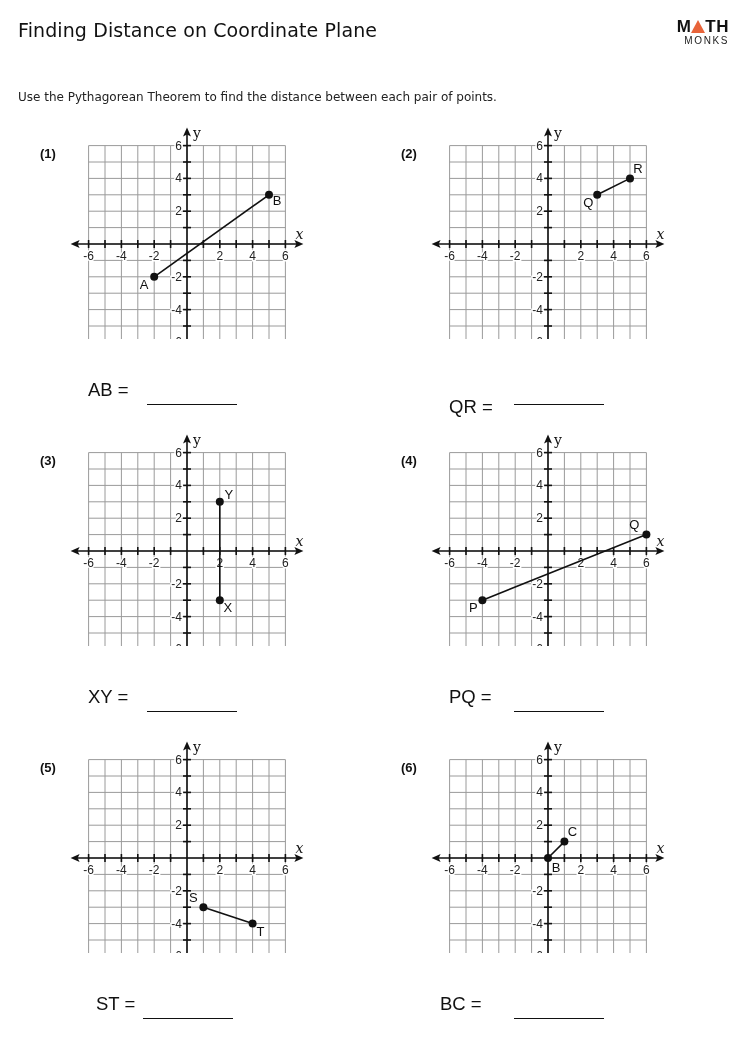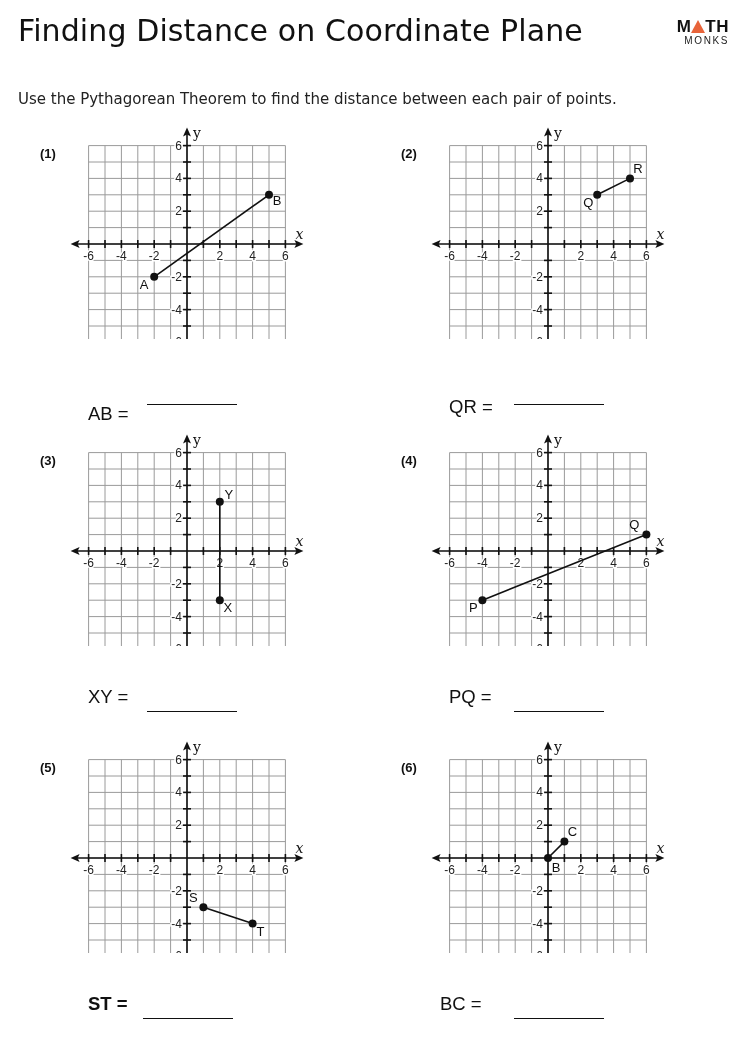--- a/index.html
+++ b/index.html
@@ -1,20 +1,20 @@
 <!DOCTYPE html>
 <html><head>
 <meta charset="utf-8">
 <style>
   html, body { margin: 0; padding: 0; background: #ffffff; }
   body { width: 742px; height: 1050px; position: relative; overflow: hidden;
          font-family: "DejaVu Sans", sans-serif; color: #111; }
-  .title { position: absolute; left: 18px; top: 14px; font-size: 30px; line-height: 33px;
+  .title { position: absolute; left: 18px; top: 14px; font-size: 19px; line-height: 33px;
            font-weight: normal; letter-spacing: 0.1px; color: #111; margin: 0; }
-  .instructions { position: absolute; left: 18px; top: 90px; font-size: 15px; color: #222; margin: 0; }
+  .instructions { position: absolute; left: 18px; top: 90px; font-size: 12px; color: #222; margin: 0; }
   .logo { position: absolute; left: 667px; top: 18px; width: 62px; text-align: right; }
   .logo-main { font-family: Liberation Sans, sans-serif; font-weight: bold; font-size: 17px;
                letter-spacing: 0.5px; color: #111; display: block; line-height: 18px; }
   .logo-main .tri { display: inline-block; width: 0; height: 0; border-left: 7px solid transparent;
                border-right: 7px solid transparent; border-bottom: 13px solid #e8643a; vertical-align: -1px; }
   .logo-sub { font-family: "Liberation Sans", sans-serif; font-size: 10px; letter-spacing: 1.6px;
               color: #222; display: block; line-height: 10px; }
   .problem { position: absolute; width: 330px; height: 300px; }
   .num { position: absolute; left: 0; top: 0; font-family: "Liberation Sans", sans-serif;
          font-size: 13px; font-weight: bold; color: #111; }
@@ -118,21 +118,21 @@
         </g>
         <text x="255.39999999999998" y="93" font-family="DejaVu Serif, serif" font-style="italic" font-size="14" fill="#111">x</text>
         <text x="153" y="-8.399999999999991" font-family="DejaVu Serif, serif" font-size="14" fill="#111">y</text>
         <line x1="114.2" y1="130.8" x2="229" y2="48.800000000000004" stroke="#111" stroke-width="1.6"></line>
         <circle cx="114.2" cy="130.8" r="4" fill="#111"></circle>
         <text x="104.2" y="142.8" text-anchor="middle" font-family="Liberation Sans, sans-serif" font-size="13" fill="#111">A</text>
         <circle cx="229" cy="48.800000000000004" r="4" fill="#111"></circle>
         <text x="237" y="58.800000000000004" text-anchor="middle" font-family="Liberation Sans, sans-serif" font-size="13" fill="#111">B</text>
       </g>
     </svg>
-    <span class="answer" style="left: 48px; top: 233px; margin-top: 24px;">AB =</span>
+    <span class="answer" style="left: 48px; top: 233px;">AB =</span>
     <div class="answer-line" style="left: 107px; top: 258px;"></div>
   </div>
 <div class="problem" style="left:401px; top:146px;">
     <span class="num">(2)</span>
     <svg width="330" height="215" class="graph" style="top: -22px;">
       <g transform="translate(0,22)">
         <g stroke="#9a9a9a" stroke-width="1">
           <line x1="48.60000000000001" y1="-0.3999999999999915" x2="48.60000000000001" y2="196.39999999999998"></line>
           <line x1="48.60000000000001" y1="196.39999999999998" x2="245.39999999999998" y2="196.39999999999998"></line>
           <line x1="65" y1="-0.3999999999999915" x2="65" y2="196.39999999999998"></line>
@@ -486,21 +486,21 @@
         </g>
         <text x="255.39999999999998" y="93" font-family="DejaVu Serif, serif" font-style="italic" font-size="14" fill="#111">x</text>
         <text x="153" y="-8.399999999999991" font-family="DejaVu Serif, serif" font-size="14" fill="#111">y</text>
         <line x1="163.4" y1="147.2" x2="212.6" y2="163.6" stroke="#111" stroke-width="1.6"></line>
         <circle cx="163.4" cy="147.2" r="4" fill="#111"></circle>
         <text x="153.4" y="142.2" text-anchor="middle" font-family="Liberation Sans, sans-serif" font-size="13" fill="#111">S</text>
         <circle cx="212.6" cy="163.6" r="4" fill="#111"></circle>
         <text x="220.6" y="175.6" text-anchor="middle" font-family="Liberation Sans, sans-serif" font-size="13" fill="#111">T</text>
       </g>
     </svg>
-    <span class="answer" style="left: 48px; top: 233px; font-weight: bold;">ST =</span>
+    <span class="answer" style="left: 56px; top: 233px;">ST =</span>
     <div class="answer-line" style="left: 103px; top: 258px;"></div>
   </div>
 <div class="problem" style="left:401px; top:760px;">
     <span class="num">(6)</span>
     <svg width="330" height="215" class="graph" style="top: -22px;">
       <g transform="translate(0,22)">
         <g stroke="#9a9a9a" stroke-width="1">
           <line x1="48.60000000000001" y1="-0.3999999999999915" x2="48.60000000000001" y2="196.39999999999998"></line>
           <line x1="48.60000000000001" y1="196.39999999999998" x2="245.39999999999998" y2="196.39999999999998"></line>
           <line x1="65" y1="-0.3999999999999915" x2="65" y2="196.39999999999998"></line>

